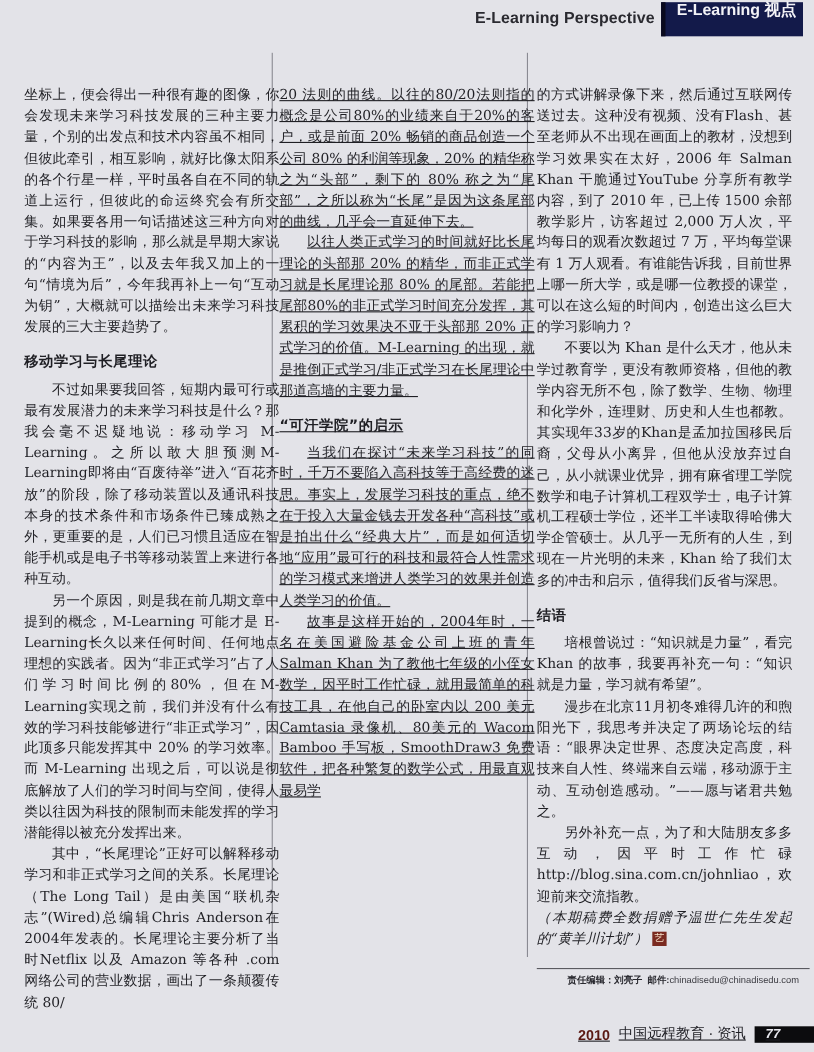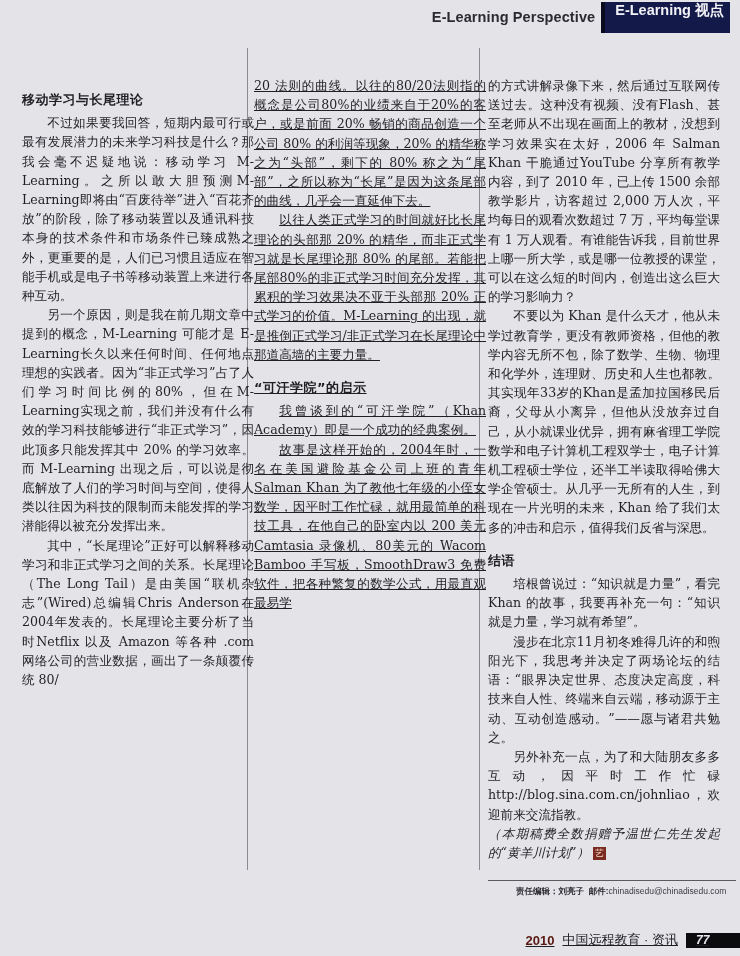--- a/index.html
+++ b/index.html
@@ -68,30 +68,31 @@
 
   <div class="header">
     <span class="en">E-Learning Perspective</span>
     <span class="badge">E-Learning 视点</span>
   </div>
 
   <div class="divider" id="div1"></div>
   <div class="divider" id="div2"></div>
 
   <div class="col" id="col1">
+      <p class="noindent">坐标上，便会得出一种很有趣的图像，你会发现未来学习科技发展的三种主要力量，个别的出发点和技术内容虽不相同，但彼此牵引，相互影响，就好比像太阳系的各个行星一样，平时虽各自在不同的轨道上运行，但彼此的命运终究会有所交集。如果要各用一句话描述这三种方向对于学习科技的影响，那么就是早期大家说的“内容为王”，以及去年我又加上的一句“情境为后”，今年我再补上一句“互动为钥”，大概就可以描绘出未来学习科技发展的三大主要趋势了。</p>
       <h3>移动学习与长尾理论</h3>
       <p>不过如果要我回答，短期内最可行或最有发展潜力的未来学习科技是什么？那我会毫不迟疑地说：移动学习 M-Learning。之所以敢大胆预测M-Learning即将由“百废待举”进入“百花齐放”的阶段，除了移动装置以及通讯科技本身的技术条件和市场条件已臻成熟之外，更重要的是，人们已习惯且适应在智能手机或是电子书等移动装置上来进行各种互动。</p>
       <p>另一个原因，则是我在前几期文章中提到的概念，M-Learning 可能才是 E-Learning长久以来任何时间、任何地点理想的实践者。因为“非正式学习”占了人们学习时间比例的80%，但在M-Learning实现之前，我们并没有什么有效的学习科技能够进行“非正式学习”，因此顶多只能发挥其中 20% 的学习效率。而 M-Learning 出现之后，可以说是彻底解放了人们的学习时间与空间，使得人类以往因为科技的限制而未能发挥的学习潜能得以被充分发挥出来。</p>
       <p>其中，“长尾理论”正好可以解释移动学习和非正式学习之间的关系。长尾理论（The Long Tail）是由美国“联机杂志”(Wired)总编辑Chris Anderson在2004年发表的。长尾理论主要分析了当时Netflix 以及 Amazon 等各种 .com 网络公司的营业数据，画出了一条颠覆传统 80/</p>
     </div>
   <div class="col" id="col2">
       <p class="noindent">20 法则的曲线。以往的80/20法则指的概念是公司80%的业绩来自于20%的客户，或是前面 20% 畅销的商品创造一个公司 80% 的利润等现象，20% 的精华称之为“头部”，剩下的 80% 称之为“尾部”，之所以称为“长尾”是因为这条尾部的曲线，几乎会一直延伸下去。</p>
       <p>以往人类正式学习的时间就好比长尾理论的头部那 20% 的精华，而非正式学习就是长尾理论那 80% 的尾部。若能把尾部80%的非正式学习时间充分发挥，其累积的学习效果决不亚于头部那 20% 正式学习的价值。M-Learning 的出现，就是推倒正式学习/非正式学习在长尾理论中那道高墙的主要力量。</p>
       <h3>“可汗学院”的启示</h3>
-      <p>我曾谈到的“可汗学院”（Khan Academy）即是一个成功的经典案例。</p>
+      <p>当我们在探讨“未来学习科技”的同时，千万不要陷入高科技等于高经费的迷思。事实上，发展学习科技的重点，绝不在于投入大量金钱去开发各种“高科技”或是拍出什么“经典大片”，而是如何适切地“应用”最可行的科技和最符合人性需求的学习模式来增进人类学习的效果并创造人类学习的价值。</p>
       <p>故事是这样开始的，2004年时，一名在美国避险基金公司上班的青年Salman Khan 为了教他七年级的小侄女数学，因平时工作忙碌，就用最简单的科技工具，在他自己的卧室内以 200 美元 Camtasia 录像机、80美元的 Wacom Bamboo 手写板，SmoothDraw3 免费软件，把各种繁复的数学公式，用最直观最易学</p>
     </div>
   <div class="col" id="col3">
   <p class="noindent">的方式讲解录像下来，然后通过互联网传送过去。这种没有视频、没有Flash、甚至老师从不出现在画面上的教材，没想到学习效果实在太好，2006 年 Salman Khan 干脆通过YouTube 分享所有教学内容，到了 2010 年，已上传 1500 余部教学影片，访客超过 2,000 万人次，平均每日的观看次数超过 7 万，平均每堂课有 1 万人观看。有谁能告诉我，目前世界上哪一所大学，或是哪一位教授的课堂，可以在这么短的时间内，创造出这么巨大的学习影响力？</p>
       <p>不要以为 Khan 是什么天才，他从未学过教育学，更没有教师资格，但他的教学内容无所不包，除了数学、生物、物理和化学外，连理财、历史和人生也都教。其实现年33岁的Khan是孟加拉国移民后裔，父母从小离异，但他从没放弃过自己，从小就课业优异，拥有麻省理工学院数学和电子计算机工程双学士，电子计算机工程硕士学位，还半工半读取得哈佛大学企管硕士。从几乎一无所有的人生，到现在一片光明的未来，Khan 给了我们太多的冲击和启示，值得我们反省与深思。</p>
       <h3>结语</h3>
       <p>培根曾说过：“知识就是力量”，看完 Khan 的故事，我要再补充一句：“知识就是力量，学习就有希望”。</p>
       <p>漫步在北京11月初冬难得几许的和煦阳光下，我思考并决定了两场论坛的结语：“眼界决定世界、态度决定高度，科技来自人性、终端来自云端，移动源于主动、互动创造感动。”——愿与诸君共勉之。</p>
       <p>另外补充一点，为了和大陆朋友多多互动，因平时工作忙碌 http://blog.sina.com.cn/johnliao，欢迎前来交流指教。</p>
       <p class="note"><span>（本期稿费全数捐赠予温世仁先生发起的“黄羊川计划”）</span> <span class="end-mark">艺</span></p>

